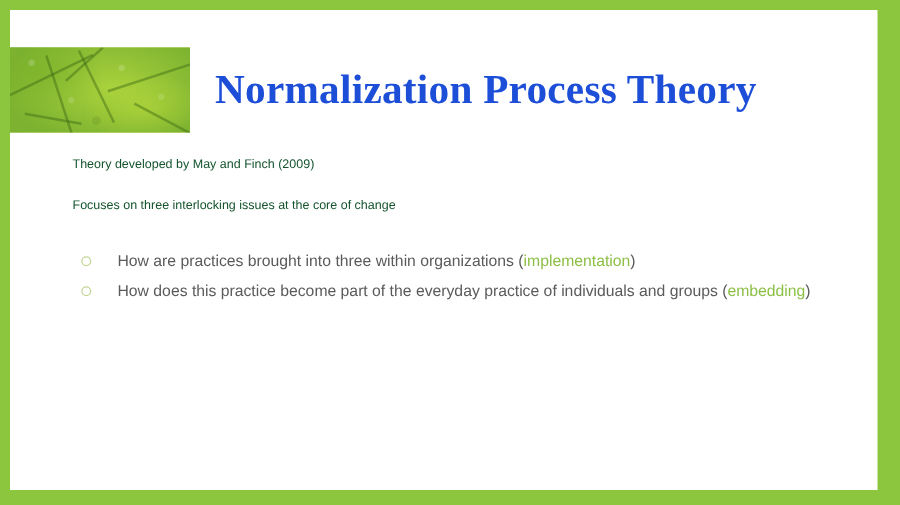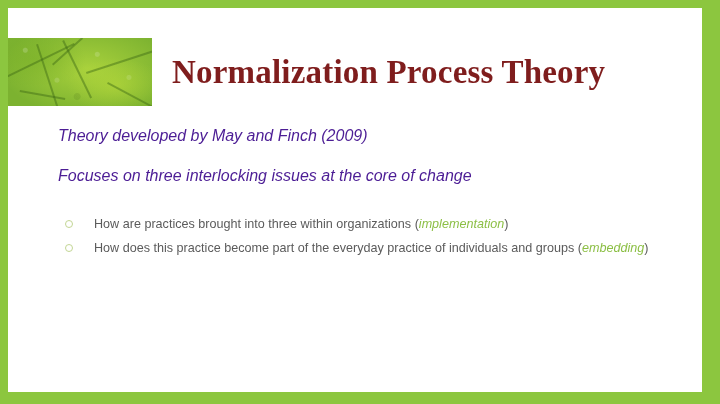--- a/index.html
+++ b/index.html
@@ -81,36 +81,35 @@
     position: absolute;
     left: 164px;
     top: 0;
     height: 68px;
     display: flex;
     align-items: center;
     font-family: "Liberation Serif", serif;
     font-weight: bold;
     font-size: 33px;
     letter-spacing: 0.2px;
-    color: #7f1d1d;
+    color: #1d4ed8;
     white-space: nowrap;
   }
 
   
   .body {
     position: absolute;
     left: 50px;
     top: 118px;
     right: 20px;
   }
   .lead {
-    font-size: 16px;
-    color: #4c1d95;
+    font-size: 10px;
+    color: #14532d;
     line-height: 1.25;
-    font-style: italic;
   }
   .lead.second { margin-top: 20px; }
 
   .bullet-list {
     list-style: none;
     margin: 30px 0 0 0;
     padding: 0;
   }
   .bullet-item {
     position: relative;
@@ -125,21 +124,20 @@
     position: absolute;
     left: 7px;
     top: 4px;
     width: 8px;
     height: 8px;
     border: 1.4px solid #c3d694;
     border-radius: 50%;
     box-sizing: border-box;
   }
   .term {
-    font-style: italic;
     color: #8cbf45;
   }
   .paren { color: #5b5b5b; }
 </style>
 </head>
 <body>
 
 <div class="slide">
   <div class="slide-inner">
 

